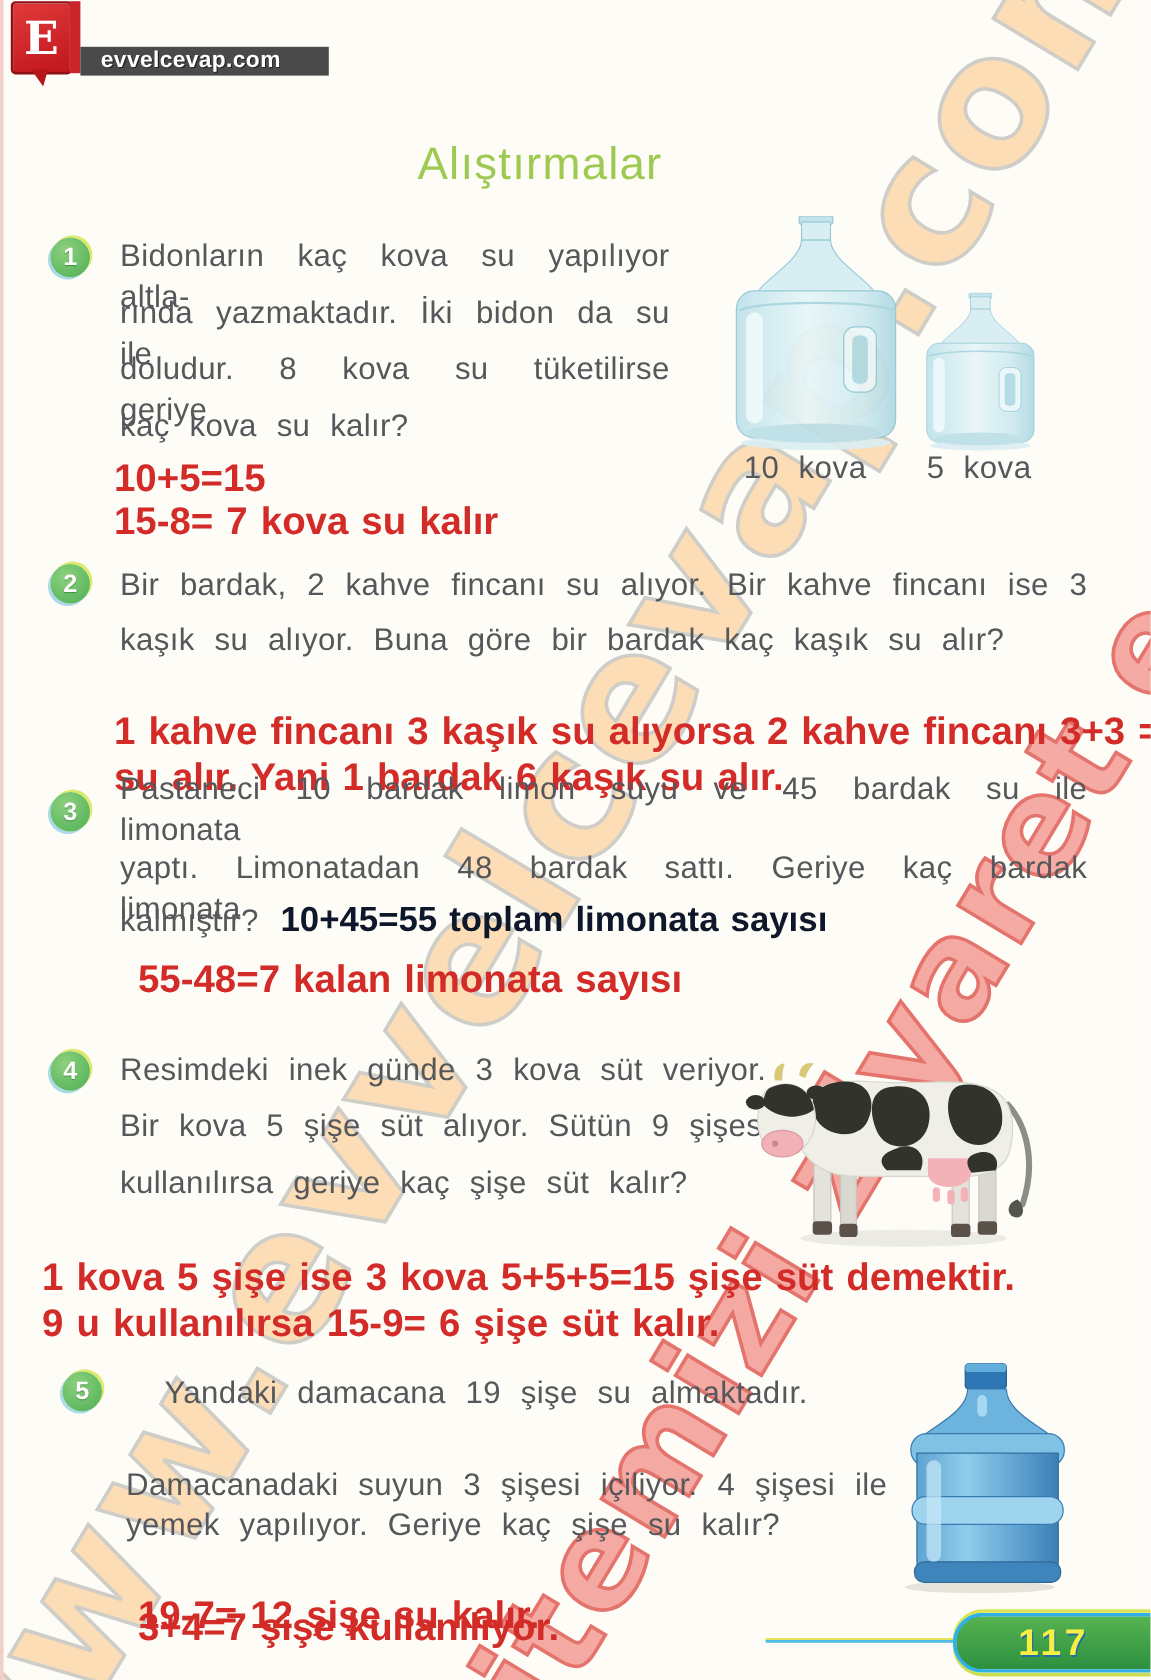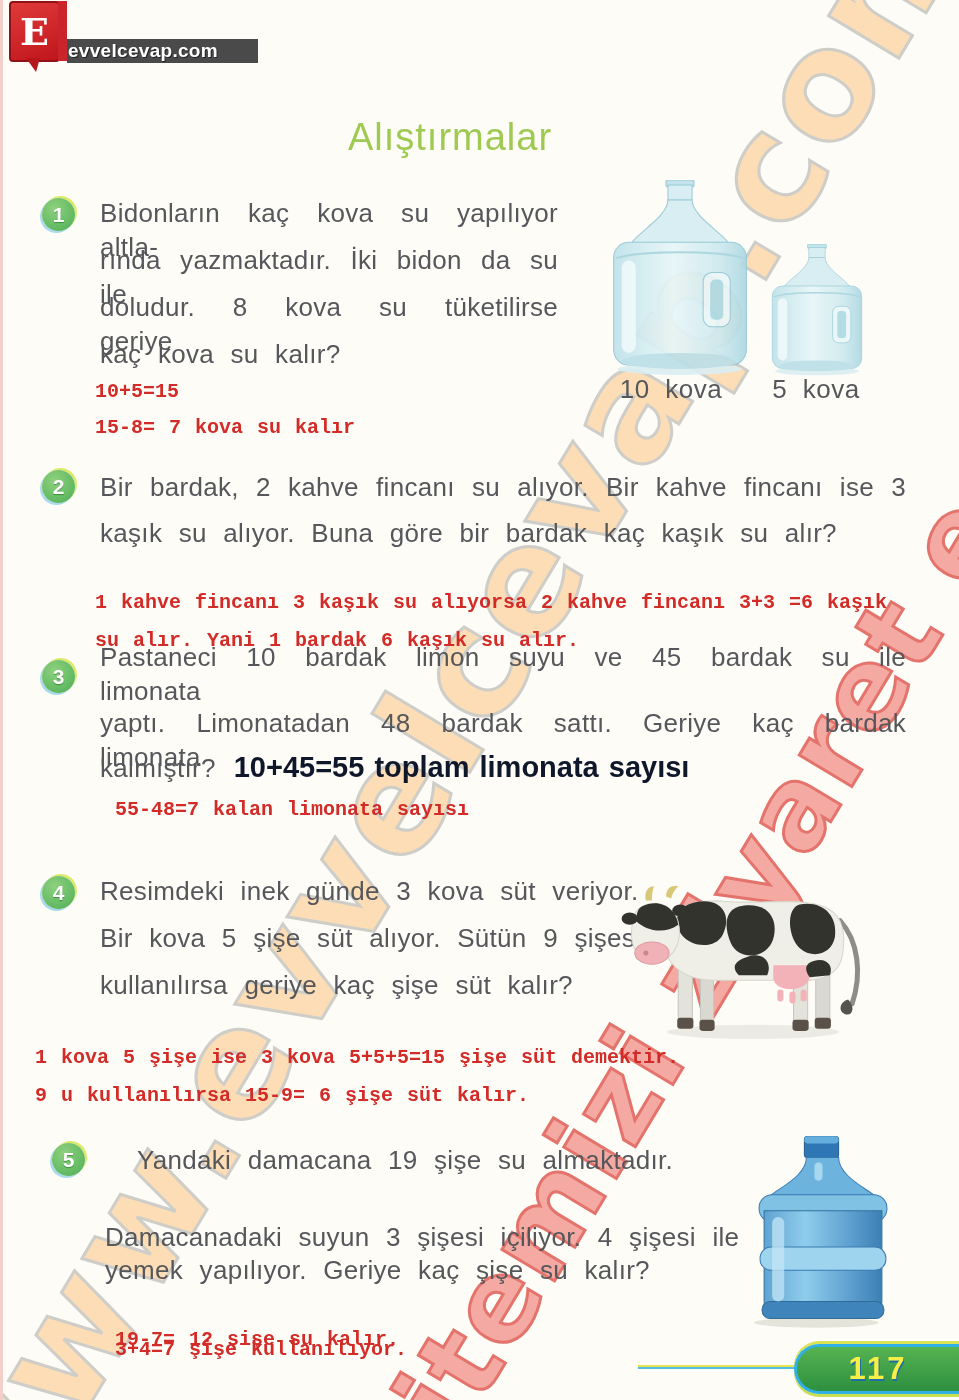--- a/index.html
+++ b/index.html
@@ -24,21 +24,21 @@
     border-top:14px solid #b5151b;
   }
   .logo-stripe{position:absolute;left:58px;top:1px;width:9px;height:60px;background:#c9252b;z-index:5;}
   .hbar1{
     position:absolute;left:67px;top:2px;width:287px;height:37px;background:#2b2b2b;z-index:5;
     color:#fff;font-weight:bold;font-size:26px;line-height:37px;padding-left:9px;
     letter-spacing:.5px;text-shadow:1px 1px 0 #000;
   }
   .hbar2{
     position:absolute;left:67px;top:39px;width:190px;height:24px;background:#4a4a4a;z-index:5;
-    color:#fff;font-weight:bold;font-size:19px;line-height:24px;padding-left:1px;
+    color:#fff;font-weight:bold;font-size:19px;line-height:24px;padding-left:17px;
     letter-spacing:.3px;text-shadow:1px 1px 0 #222;
   }
   .left-edge{position:absolute;left:0;top:0;width:3px;height:100%;background:#f3cfca;z-index:4;}
 
   
   .wm{position:absolute;z-index:1;font-family:"DejaVu Sans",sans-serif;font-weight:bold;
       white-space:nowrap;pointer-events:none;}
   .wm1{
     left:-500px;top:620px;width:1900px;height:180px;
     transform:rotate(-59deg);
@@ -68,21 +68,21 @@
     text-shadow:0 1px 1px rgba(0,80,0,.45);
   }
   .qline{
     position:absolute;z-index:2;
     font-size:26px;line-height:34px;color:#56575b;
     letter-spacing:.3px;word-spacing:9px;white-space:nowrap;font-weight:400;
   }
   .just{white-space:normal;text-align:justify;text-align-last:justify;}
   .ans{
     position:absolute;z-index:2;
-    font-weight:700;font-size:20px;color:#d32b27;white-space:nowrap;letter-spacing:0;word-spacing:2px;font-family:Liberation Mono, monospace;
+    font-weight:700;font-size:32px;color:#d32b27;white-space:nowrap;letter-spacing:0;word-spacing:2px;
   }
   .ans-inline{font-weight:700;font-size:29px;color:#0f172a;letter-spacing:0;word-spacing:2px;margin-left:18px;}
   .figlabel{
     position:absolute;z-index:2;text-align:center;
     font-size:26px;color:#56575b;letter-spacing:.5px;word-spacing:8px;
   }
   .fig{position:absolute;z-index:2;}
 
   
   .pnum-line{

